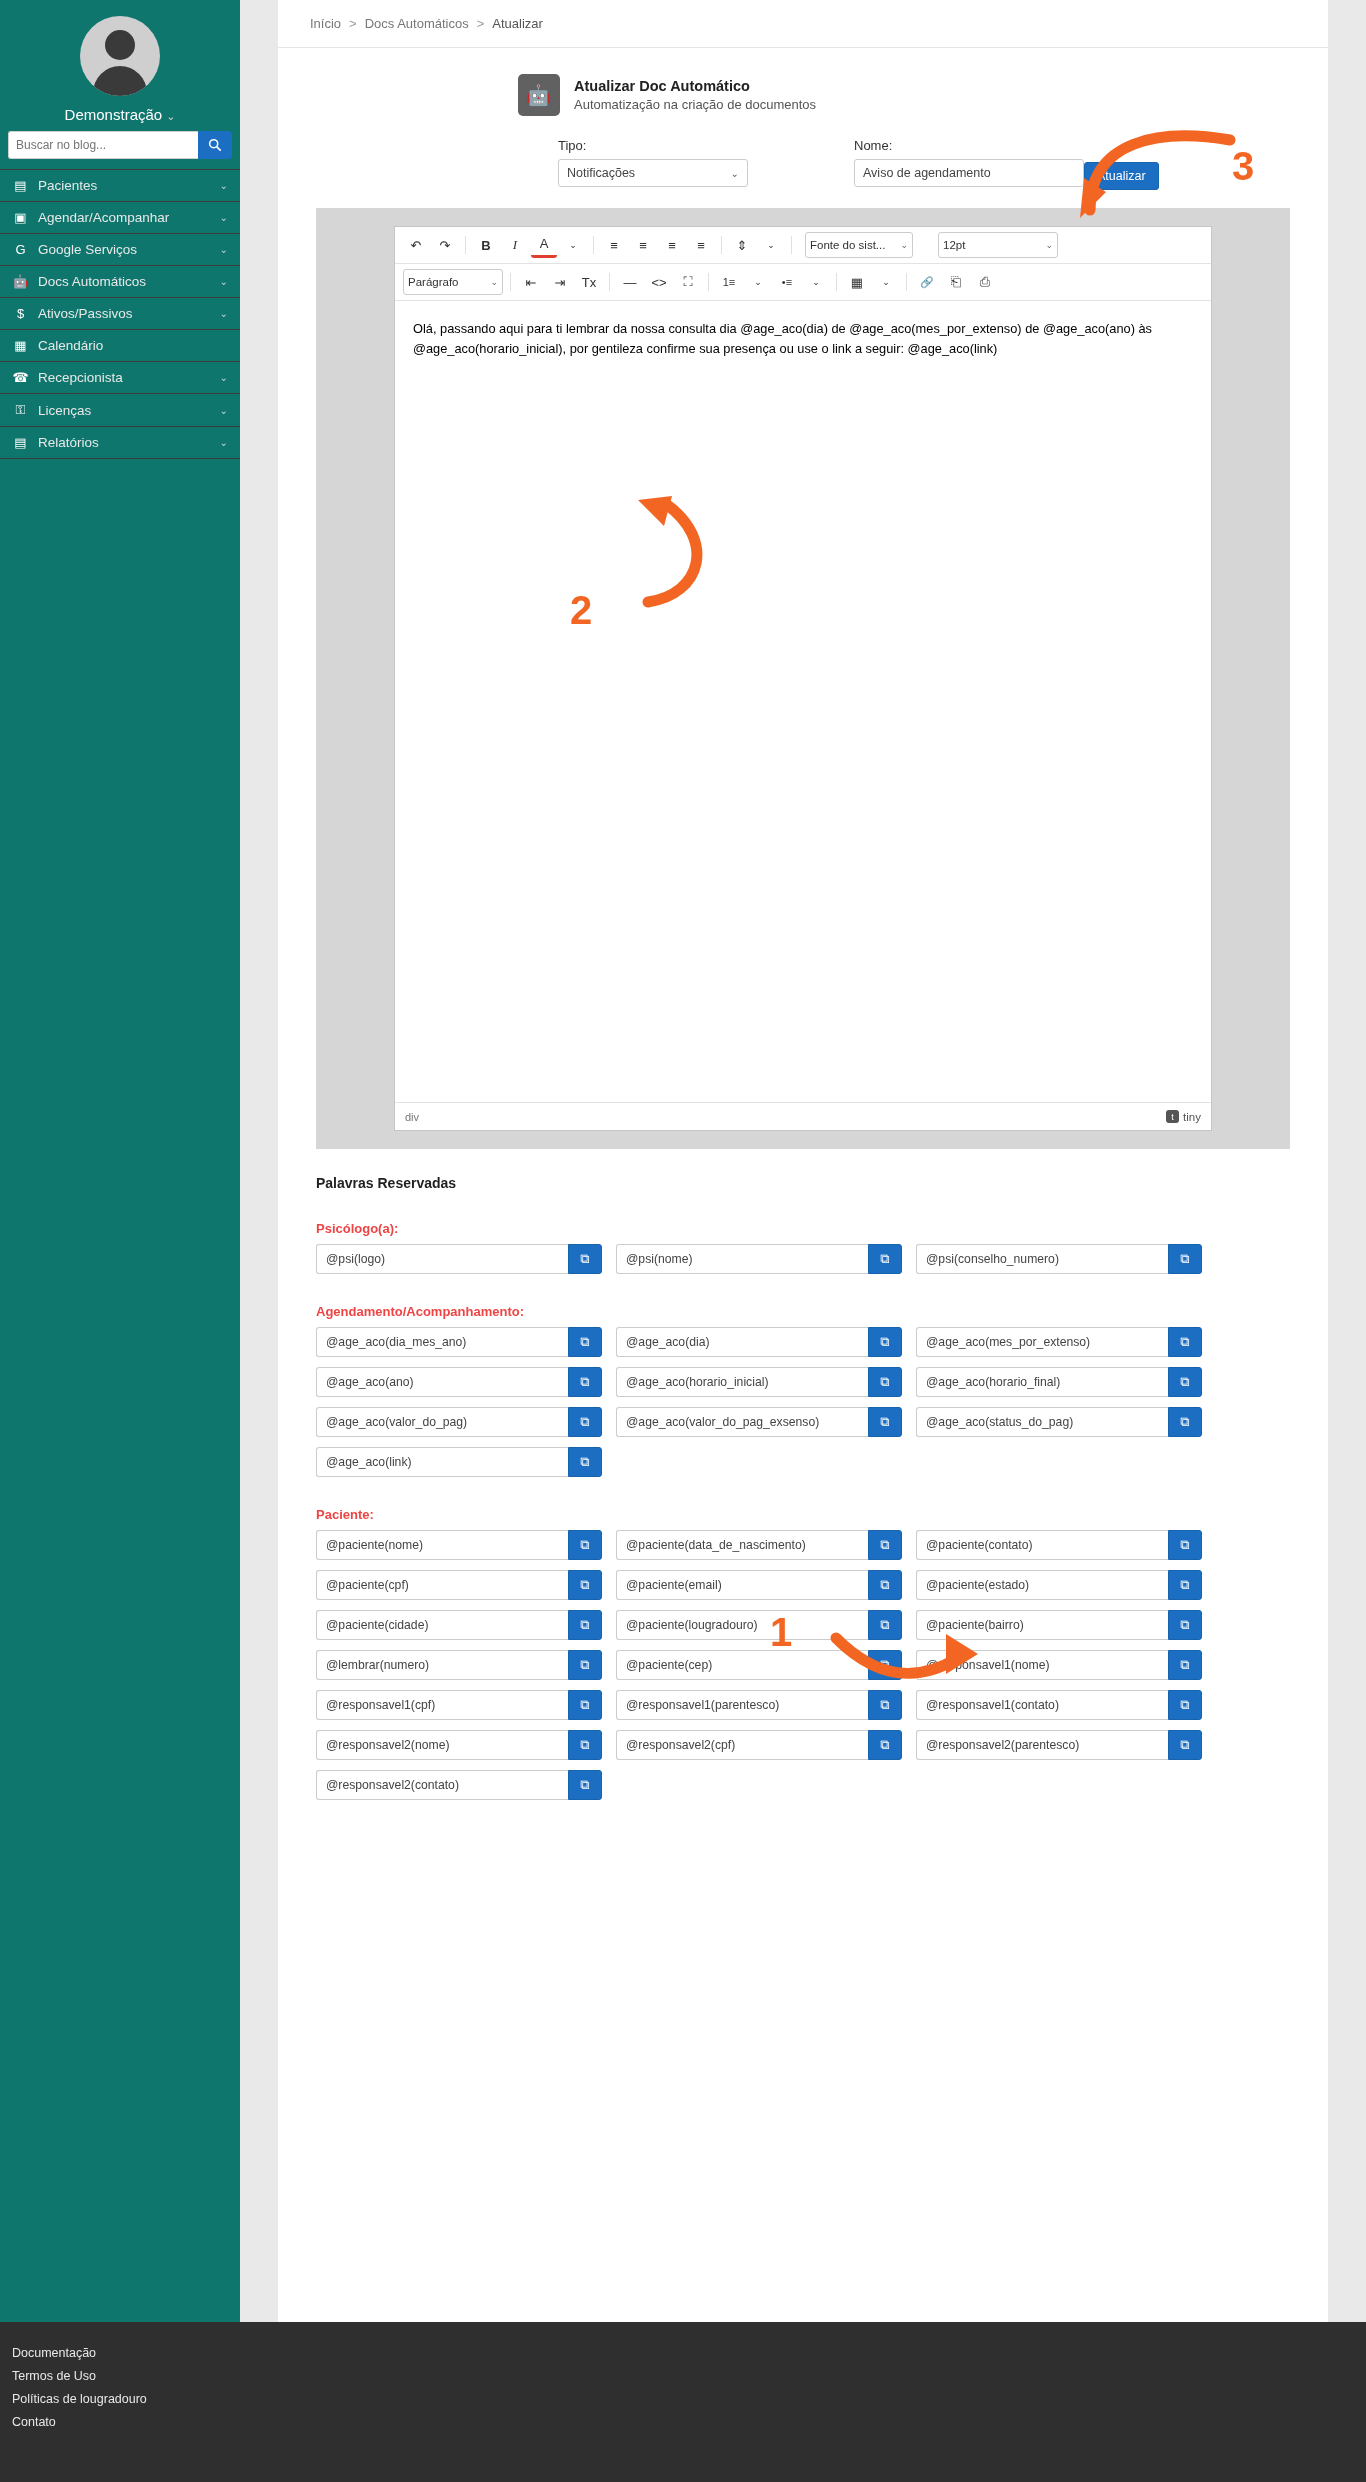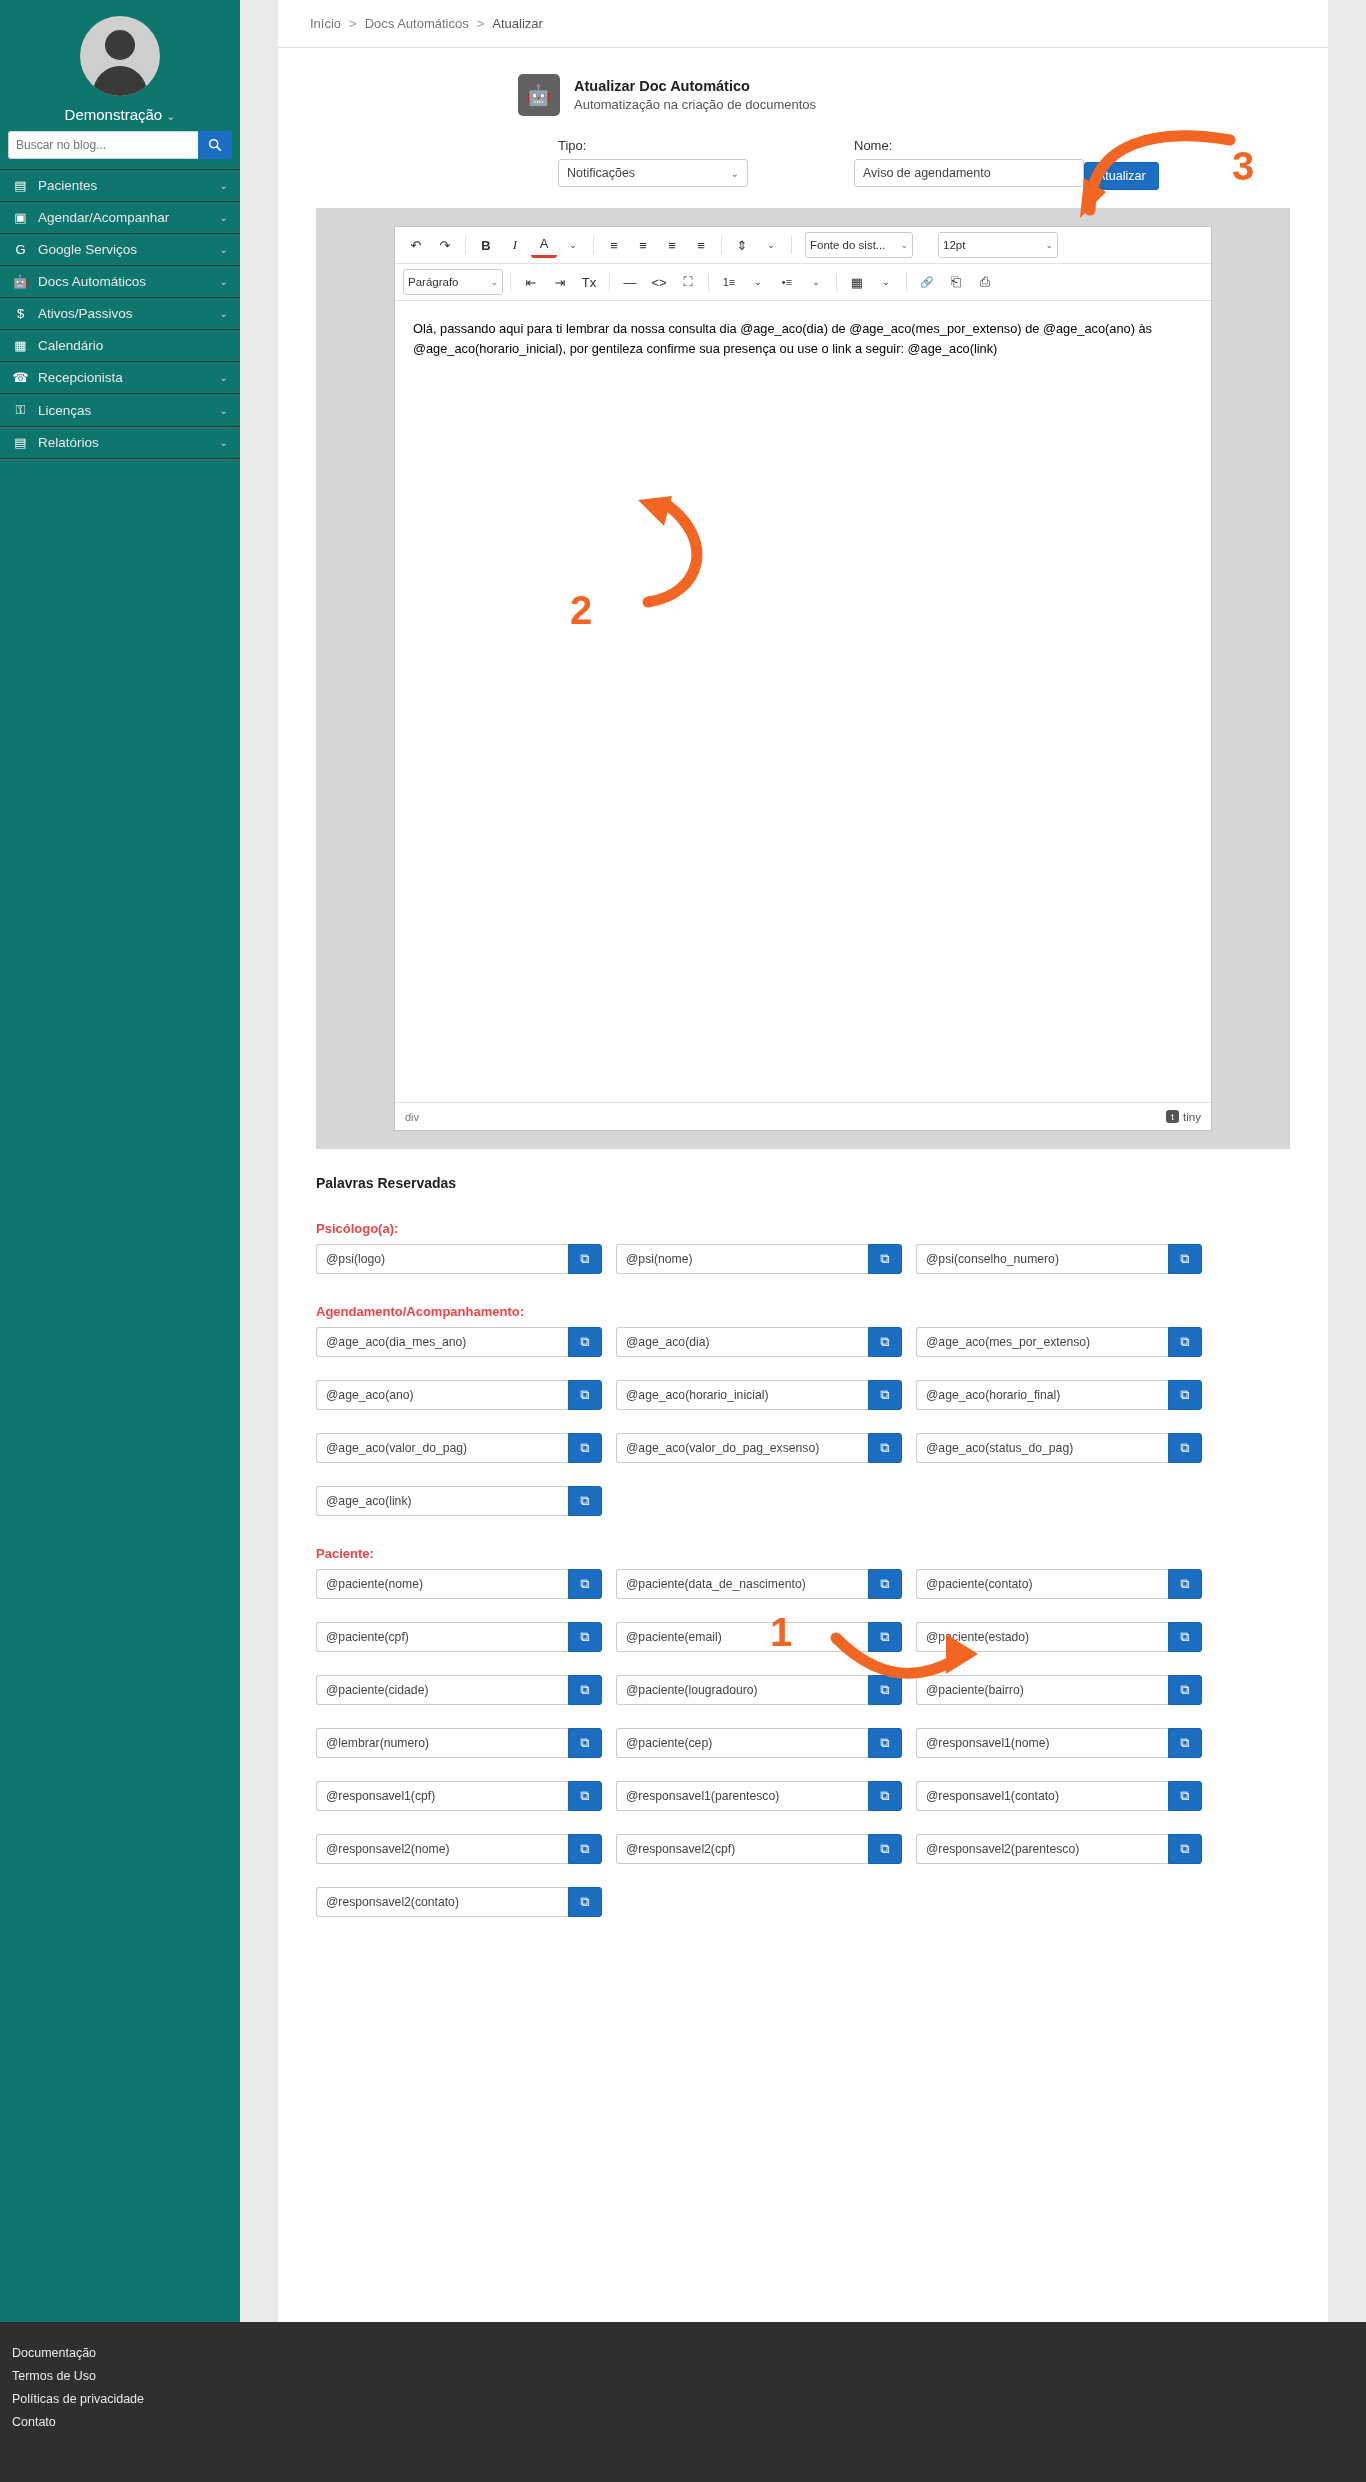--- a/index.html
+++ b/index.html
@@ -126,21 +126,21 @@
   #editor-status {
     height:28px; border-top:1px solid #e3e3e3; display:flex; align-items:center;
     justify-content:space-between; padding:0 10px; font-size:11px; color:#777;
   }
   #editor-status .tiny { display:flex;align-items:center;gap:4px;color:#555;font-size:11.5px;}
   .tiny-badge{width:13px;height:13px;border-radius:3px;background:#555;color:#fff;font-size:9px;display:flex;align-items:center;justify-content:center;}
   
   #reserved { padding:20px 38px 0 38px; }
   .rw-title { font-size:14px; font-weight:bold; color:#222; margin:6px 0 12px 0; }
   .rw-sub { font-size:13px; font-weight:bold; color:#ef4444; margin:30px 0 8px 0; }
-  .rw-grid { display:flex; flex-wrap:wrap; gap:23px 14px; }
+  .rw-grid { display:flex; flex-wrap:wrap; gap:10px 14px; }
   .rw-item { display:flex; width:auto; }
   .rw-input {
     width:252px; height:30px; border:1px solid #ccc; border-right:none;
     border-radius:3px 0 0 3px; background:#fff; font-size:12.2px; color:#444;
     display:flex; align-items:center; padding:0 9px;
   }
   .rw-copy {
     width:34px; height:30px; background:#1b6ec2; border:1px solid #1763ad;
     border-radius:0 3px 3px 0; color:#fff; display:flex; align-items:center;
     justify-content:center; cursor:pointer; font-size:13px;
@@ -471,21 +471,21 @@
             <div class="rw-copy">⧉</div>
           </div>
       </div>
     </div>
   </div>
 </div>
 
 <div id="footer">
   <div>Documentação</div>
   <div>Termos de Uso</div>
-  <div>Políticas de privacidade</div>
+  <div>Políticas de lougradouro</div>
   <div>Contato</div>
 </div>
 
 <svg class="arrow" style="left:1080px; top:120px; width:180px; height:110px;">
   <path d="M 10 90 C 10 20, 80 8, 150 20" stroke="#f26522" stroke-width="11" fill="none" stroke-linecap="round"></path>
   <polygon points="0,98 26,72 4,58" fill="#f26522"></polygon>
 </svg>
 <span class="anno" style="left:1232px; top:144px;">3</span>
 
 <svg class="arrow" style="left:620px; top:490px; width:120px; height:130px;">

